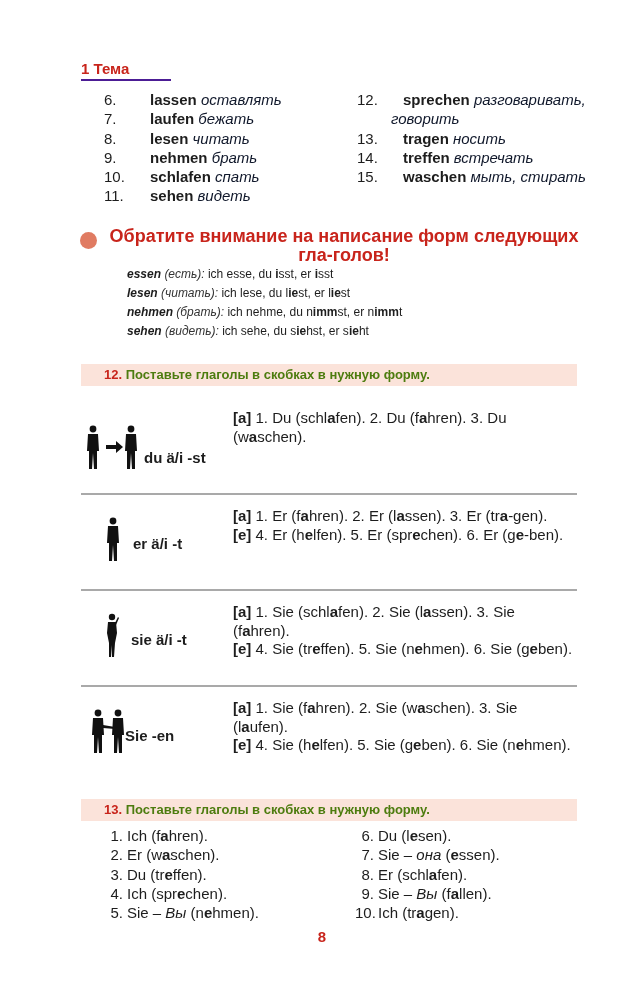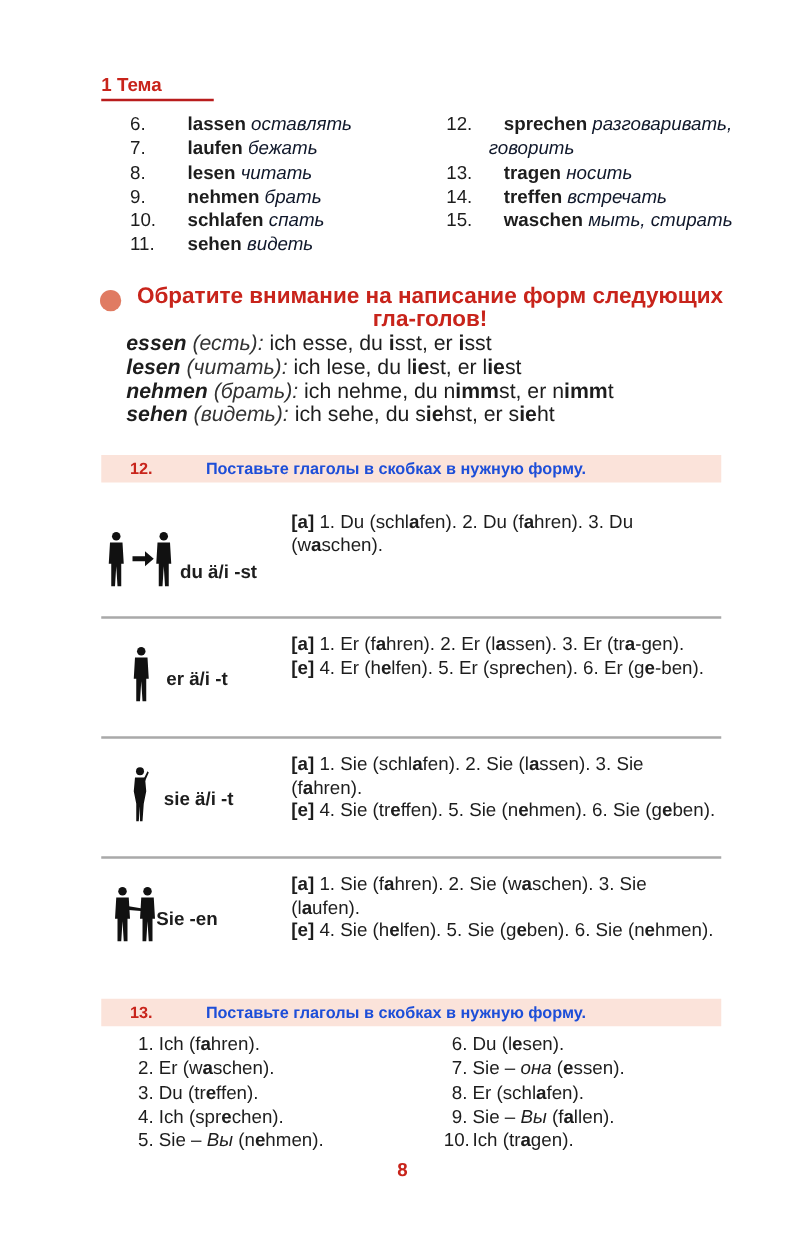--- a/index.html
+++ b/index.html
@@ -1,45 +1,45 @@
 <!DOCTYPE html>
 <html><head>
 <meta charset="utf-8">
 <style>
   html, body { margin: 0; padding: 0; background: #ffffff; }
   body { width: 644px; height: 1000px; position: relative; overflow: hidden;
          font-family: "Liberation Sans", sans-serif; color: #1d1d1d; }
   .page { position: absolute; left: 0; top: 0; width: 644px; height: 1000px; }
 
   .chapter { position: absolute; left: 81px; top: 60px; width: 90px;
-             border-bottom: 2px solid #b91c1c; padding-bottom: 1px; }
+             border-bottom: 2px solid #4c1d95; padding-bottom: 1px; }
   .chapter span { color: #c8241b; font-weight: bold; font-size: 15px; }
 
   .vocab { position: absolute; top: 90px; font-size: 15px; line-height: 19.3px; }
   .vocab.left { left: 104px; width: 240px; }
   .vocab.right { left: 357px; width: 240px; }
   .vrow { display: flex; }
   .vnum { width: 34px; flex: none; }
   .vtext { flex: 1; }
   .vtext b { font-weight: bold; margin-left: 12px; }
   .vtext i { font-style: italic; color: #0f172a; margin-top: 15px; }
 
   .note { position: absolute; left: 80px; top: 227px; width: 500px; }
   .note-dot { position: absolute; left: 0; top: 5px; width: 17px; height: 17px;
               border-radius: 50%; background: #e07b62; }
   .note-title { position: absolute; left: 29px; top: 0; width: 470px; color: #c8241b;
                 font-weight: bold; font-size: 18px; line-height: 19px; text-align: center; }
-  .note-lines { position: absolute; left: 21px; top: 38px; font-size: 17px; line-height: 19px; }
+  .note-lines { position: absolute; left: 47px; top: 38px; font-size: 12px; line-height: 19px; }
   .note-lines b.v { font-weight: bold; font-style: italic; }
   .note-lines i { font-style: italic; color: #333; }
 
   .ex-header { position: absolute; left: 81px; width: 496px; height: 22px;
                background: #fbe3da; font-size: 13px; font-weight: bold; line-height: 22px; }
   .ex-header .num { color: #c8241b; margin-left: 23px; }
-  .ex-header .txt { color: #1d4ed8; margin-left: 39px; }
+  .ex-header .txt { color: #4d7c0f; }
 
   .conj { position: absolute; left: 81px; top: 397px; width: 496px; }
   .crow { position: relative; border-bottom: 2px solid #a9a9a9; height: 94px; }
   .crow:last-child { border-bottom: none; }
   .cleft { position: absolute; left: 0; top: 0; width: 148px; height: 100%; }
   .cright { position: absolute; left: 152px; top: 12px; width: 340px; font-size: 15px; line-height: 18.5px; }
   .cright b { font-weight: bold; }
   .clabel { position: absolute; font-weight: bold; font-size: 15px; }
   .sil { position: absolute; }
 

